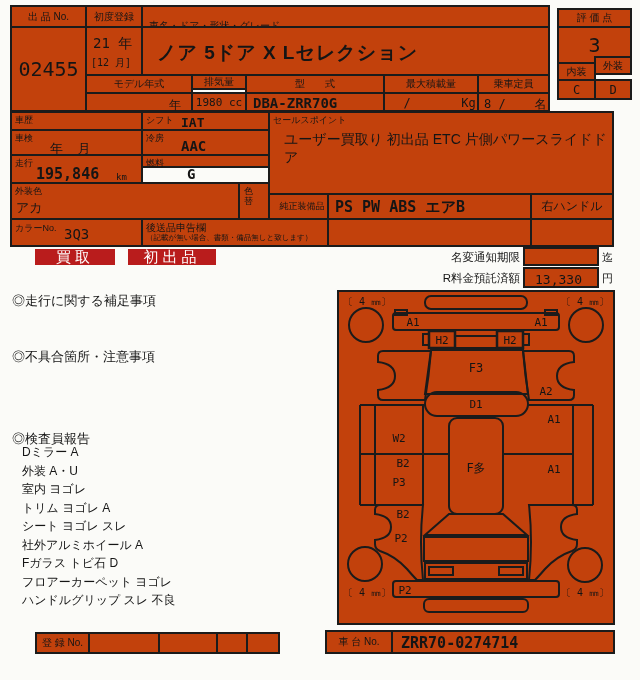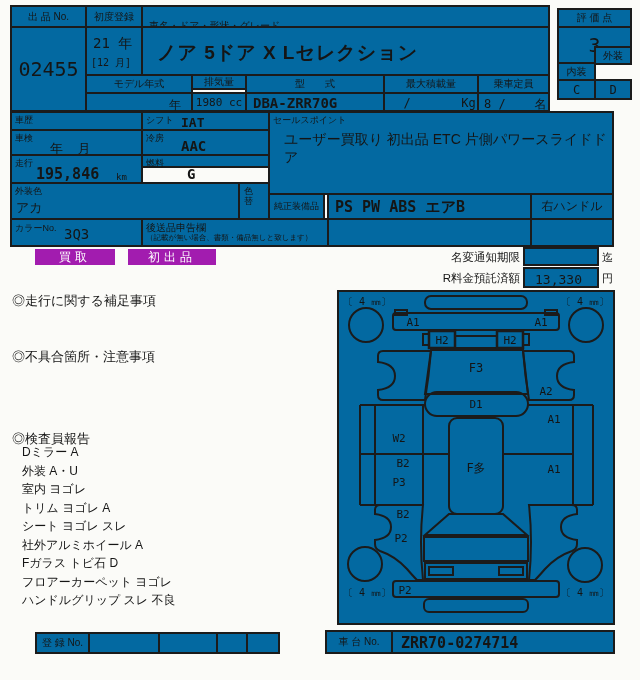--- a/index.html
+++ b/index.html
@@ -1,24 +1,24 @@
 <!DOCTYPE html>
 <html><head>
 <meta charset="utf-8">
 <style>
   html,body{margin:0;padding:0}
   body{width:640px;height:680px;background:#fbfbf8;font-family:"Liberation Sans",sans-serif;color:#151515;position:relative;overflow:hidden}
   .c{position:absolute;box-sizing:border-box}
-  .b{border:2px solid #1b1b1b;background:#0369a1}
+  .b{border:2px solid #1b1b1b;background:#c2410c}
   .ctr{display:flex;align-items:center;justify-content:center}
   .lab{display:block;font-size:9px;line-height:10px;padding:2px 16px 0 3px}
   .mono{font-family:"DejaVu Sans Mono",monospace}
   .pre{white-space:pre}
   .val{display:block;font-size:13px}
-  .badge{background:#a21caf;color:#fff;font-size:12px;display:flex;align-items:center;justify-content:center;letter-spacing:4px}
+  .badge{background:#b91c1c;color:#fff;font-size:15px;display:flex;align-items:center;justify-content:center;letter-spacing:4px}
   .note-h{font-size:13px}
   svg text{font-family:"DejaVu Sans Mono",monospace;fill:#141414;stroke:none}
 </style>
 </head>
 <body>
 
 <div class="c b ctr" style="left:10px;top:5px;width:77px;height:23px;font-size:10px">出 品 No.</div>
 <div class="c b ctr mono" style="left:10px;top:26px;width:77px;height:86px;font-size:20px">02455</div>
 
 <div class="c b ctr" style="left:85px;top:5px;width:58px;height:23px;font-size:10px">初度登録</div>
@@ -38,21 +38,21 @@
 
 <div class="c b" style="left:85px;top:92px;width:108px;height:20px;font-size:12px;text-align:right;padding:3px 10px 0 0">年</div>
 <div class="c b ctr mono" style="left:191px;top:92px;width:56px;height:20px;font-size:11px">1980 cc</div>
 <div class="c b mono" style="left:245px;top:92px;width:140px;height:20px;font-size:14px;font-weight:bold;padding:1px 0 0 6px">DBA-ZRR70G</div>
 <div class="c b pre mono" style="left:383px;top:92px;width:96px;height:20px;font-size:12px;padding:2px 0 0 4px">  /       Kg</div>
 <div class="c b pre mono" style="left:477px;top:92px;width:73px;height:20px;font-size:12px;padding:2px 0 0 5px">8 /    名</div>
 
 <div class="c b ctr" style="left:557px;top:8px;width:75px;height:20px;font-size:10px">評 価 点</div>
 <div class="c b ctr mono" style="left:557px;top:26px;width:75px;height:38px;font-size:20px">3</div>
 <div class="c b ctr" style="left:557px;top:62px;width:39px;height:19px;font-size:10px">内装</div>
-<div class="c b ctr" style="left:594px;top:46px;width:38px;height:19px;font-size:10px">外装</div>
+<div class="c b ctr" style="left:594px;top:56px;width:38px;height:19px;font-size:10px">外装</div>
 <div class="c b ctr mono" style="left:557px;top:79px;width:39px;height:21px;font-size:12px">C</div>
 <div class="c b ctr mono" style="left:594px;top:79px;width:38px;height:21px;font-size:12px">D</div>
 
 <div class="c b" style="left:10px;top:111px;width:133px;height:20px">
     <span class="lab">車歴</span>
   </div>
 <div class="c b" style="left:141px;top:111px;width:129px;height:20px">
   <span class="lab c" style="left:0;top:0">シフト</span>
   <span class="c mono" style="left:38px;top:2px;font-size:13px;font-weight:bold">IAT</span>
 </div>
@@ -90,21 +90,21 @@
 </div>
 <div class="c b" style="left:141px;top:218px;width:188px;height:29px">
   <span style="display:block;font-size:10px;line-height:11px;padding:2px 0 0 3px">後送品申告欄</span>
   <span style="display:block;font-size:7.5px;line-height:9px;padding-left:3px">（記載が無い場合、書類・備品無しと致します）</span>
 </div>
 
 <div class="c b" style="left:268px;top:111px;width:346px;height:84px">
   <span class="lab">セールスポイント</span>
   <span class="val" style="padding:6px 0 0 14px;font-size:14px">ユーザー買取り 初出品 ETC 片側パワースライドドア</span>
 </div>
-<div class="c b ctr" style="left:268px;top:193px;width:57px;height:27px;font-size:9px">純正装備品</div>
+<div class="c b ctr" style="left:268px;top:193px;width:68px;height:27px;font-size:9px">純正装備品</div>
 <div class="c b mono" style="left:327px;top:193px;width:205px;height:27px;font-size:15px;font-weight:bold;padding:3px 0 0 6px">PS PW ABS エアB</div>
 <div class="c b ctr" style="left:530px;top:193px;width:84px;height:27px;font-size:12px">右ハンドル</div>
 <div class="c b" style="left:327px;top:218px;width:205px;height:29px"></div>
 <div class="c b" style="left:530px;top:218px;width:84px;height:29px"></div>
 
 <div class="c badge" style="left:35px;top:249px;width:80px;height:16px">買取</div>
 <div class="c badge" style="left:128px;top:249px;width:88px;height:16px">初出品</div>
 
 <div class="c" style="left:395px;top:250px;width:125px;font-size:11.5px;text-align:right">名変通知期限</div>
 <div class="c b" style="left:523px;top:247px;width:76px;height:19px"></div>

